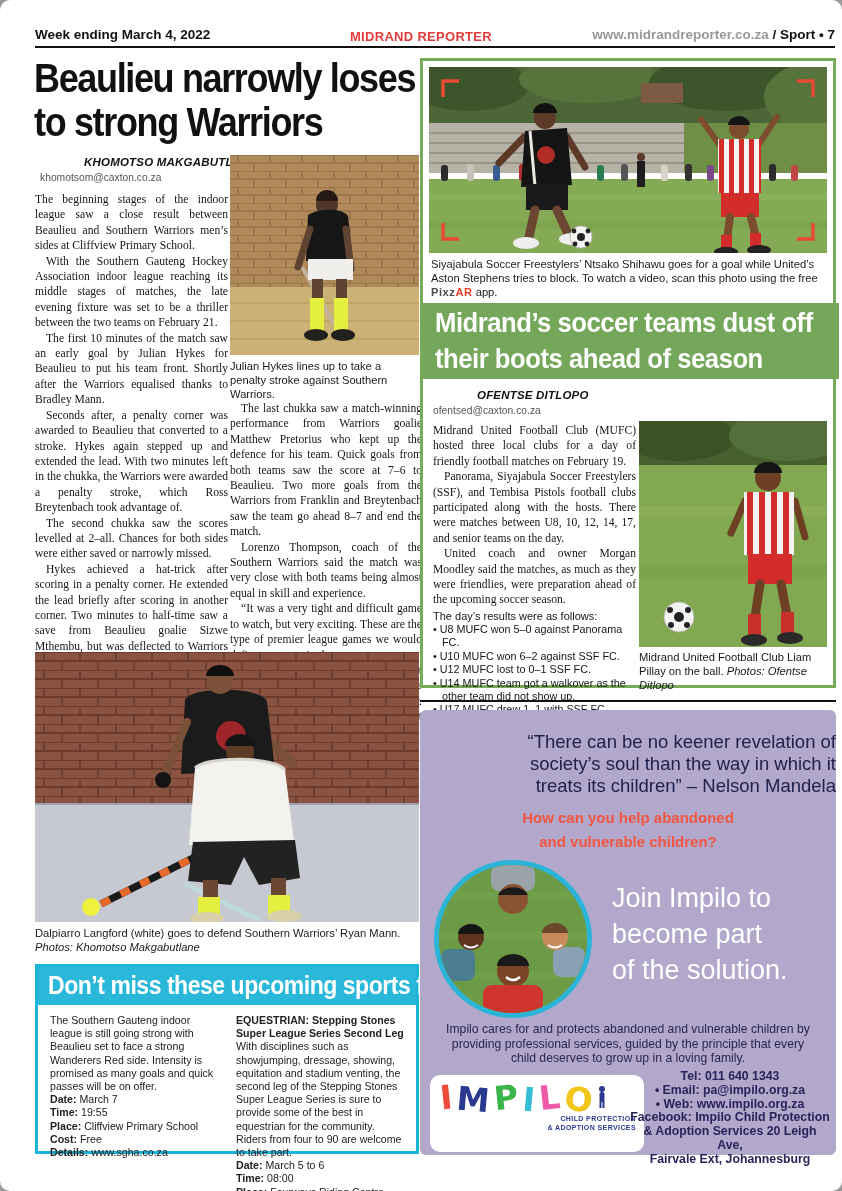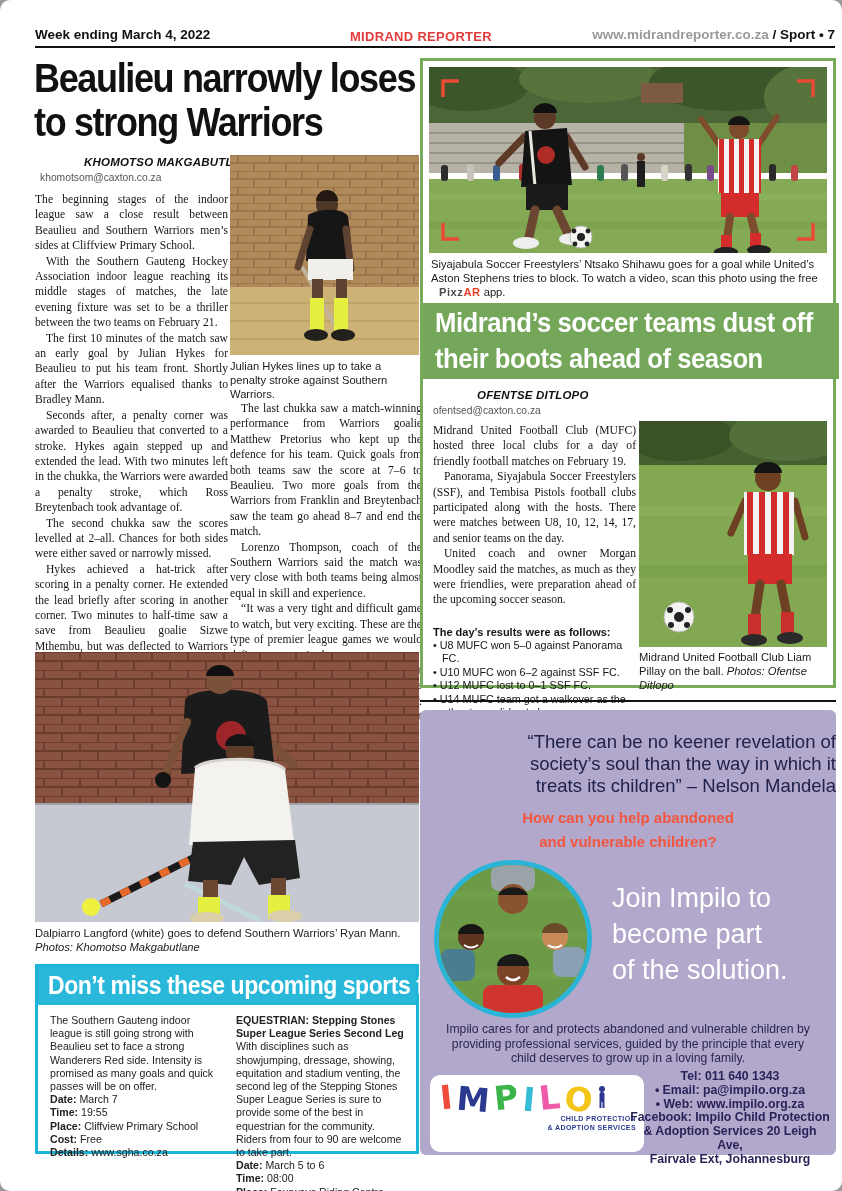--- a/index.html
+++ b/index.html
@@ -16,28 +16,28 @@
             transform:scaleX(.9);transform-origin:left top;white-space:nowrap;}
   .byl-name{font-size:11.5px;font-weight:bold;font-style:italic;letter-spacing:.2px;margin-left:44px;}
   .byl-mail{font-size:10.3px;color:#555;margin-top:1px;}
   
   .serifcol{font-family:"Liberation Serif",serif;font-size:11.6px;line-height:15.4px;
             text-align:justify;color:#151515;}
   .serifcol p{margin:0;}
   .serifcol p.ind{text-indent:11px;}
   .cap{font-size:11.2px;line-height:13.8px;color:#1a1a1a;}
   .cap i{font-style:italic;}
-  .pixz{font-weight:bold;color:#4a4a4a;letter-spacing:.5px;margin-left:8px;}
+  .pixz{font-weight:bold;color:#4a4a4a;letter-spacing:.5px;}
   .pixz-ar{font-weight:bold;color:#e8402a;letter-spacing:.5px;text-align:center;}
   
   .greenbox{border:3px solid #77ab59;background:#fff;}
   .gbanner{background:#74a75a;color:#fff;}
   .gbanner div{font-size:27px;line-height:36px;font-weight:bold;letter-spacing:-.5px;
                transform:scaleX(.95);transform-origin:left top;white-space:nowrap;}
-  .res-head{font-size:11px;font-weight:bold;line-height:14px;margin-top:17px;}
+  .res-head{font-size:11px;font-weight:normal;line-height:14px;margin-top:1px;}
   .res-item{font-size:10.8px;line-height:13.4px;padding-left:9px;text-indent:-9px;}
   .res-item::before{content:"• ";}
   
   .fixbox{border:3px solid #1db4d9;background:#fff;}
   .fixband{background:#29b7da;color:#fff;}
   .fixband div{font-size:25px;line-height:37px;font-weight:bold;letter-spacing:-.5px;
                transform:scaleX(.92);transform-origin:left top;white-space:nowrap;}
   .fixcols{display:flex;gap:18px;padding:9px 12px;}
   .fixcol{width:172px;font-size:10.6px;line-height:13.2px;color:#222;}
   .fixcol .fh{font-weight:bold;}

